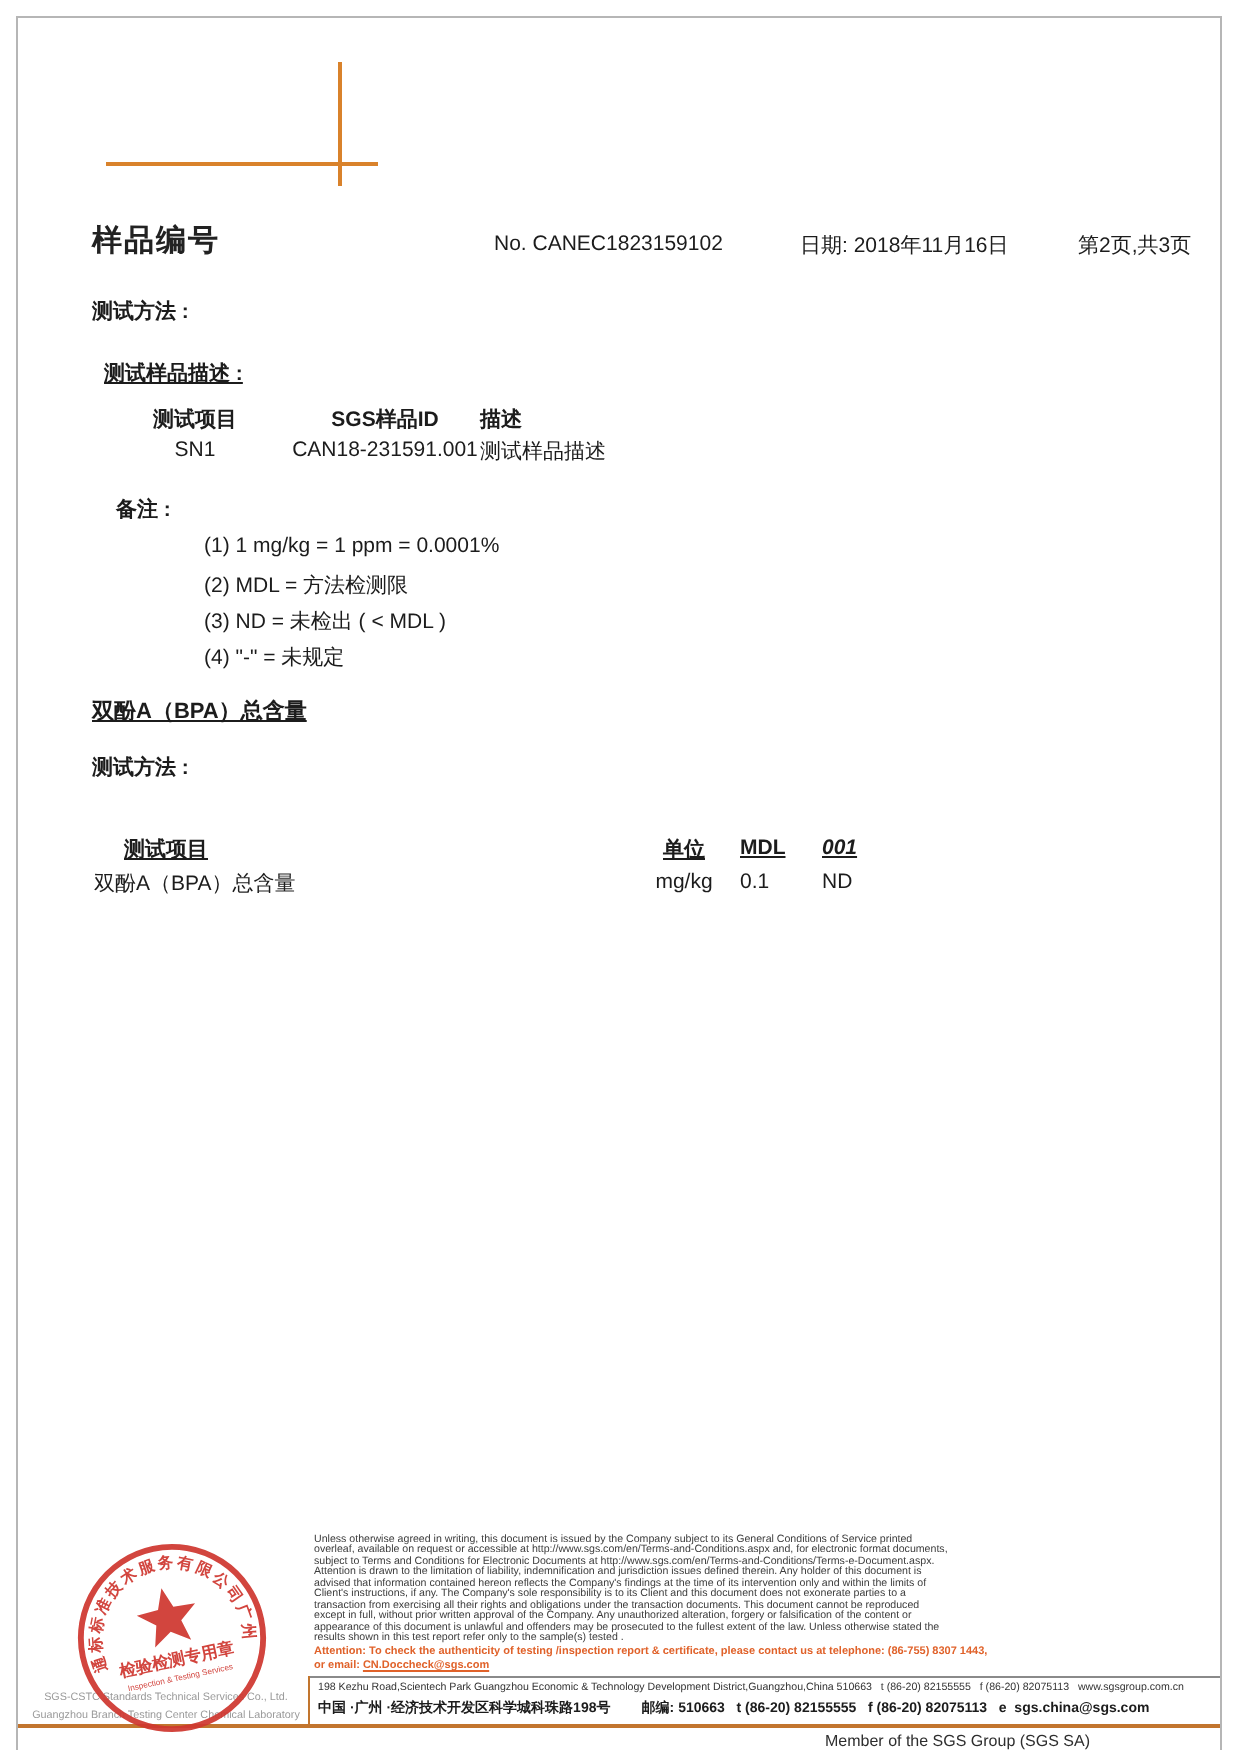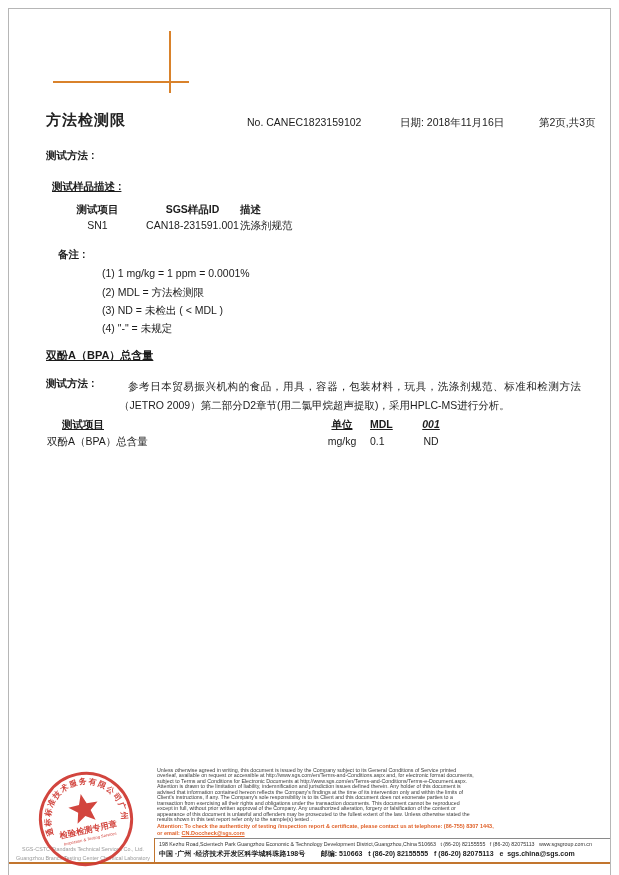--- a/index.html
+++ b/index.html
@@ -41,21 +41,21 @@
   .notes-label{left:49px;top:239px;}
   .note{left:93px;}
   .note-0{top:258px;} .note-1{top:277px;} .note-2{top:295px;} .note-3{top:313px;}
   .bpa-heading{left:37px;top:339px;font-size:11px;}
   .method-label{left:37px;top:368px;}
   .method-text{left:110px;top:368px;width:462px;line-height:18.5px;text-indent:9px;text-align:justify;}
   .rt-c1h{left:53px;}
   .rt-c1{left:38px;}
   .rt-c2{left:308px;width:50px;text-align:center;}
   .rt-c3{left:361px;width:40px;text-align:left;}
-  .rt-c4{left:402px;width:40px;text-align:center;}
+  .rt-c4{left:402px;width:40px;text-align:left;}
   .rt-h{top:409px;}
   .rt-r{top:426px;}
   .italic{font-style:italic;}
   
   .disclaimer{left:148px;top:759px;width:458px;font-size:5.3px;line-height:5.45px;color:#3c3c3c;}
   .attention{left:148px;top:814px;font-size:5.5px;line-height:7.4px;font-weight:bold;color:#e0622a;}
   .email-link{text-decoration:underline;}
   .addr-top-line{left:146px;top:829px;width:456px;height:1px;background:#8a8a8a;}
   .addr-en{left:150px;top:832px;font-size:5.3px;color:#333;white-space:pre;}
   .addr-cn{left:150px;top:840px;font-size:7px;font-weight:bold;color:#1c1c1c;white-space:pre;}
@@ -66,44 +66,43 @@
   .stamp{left:28px;top:761px;width:98px;height:98px;transform:rotate(-12deg);opacity:0.93;}
 </style>
 </head>
 <body>
 
 <div class="page">
 
   <div class="abs logo-hline"></div>
   <div class="abs logo-vline"></div>
 
-  <div class="abs report-title">方法检测限</div>
+  <div class="abs report-title">样品编号</div>
   <div class="abs hinfo report-no">No. CANEC1823159102</div>
   <div class="abs hinfo report-date">日期: 2018年11月16日</div>
   <div class="abs hinfo page-info">第2页,共3页</div>
 
   <div class="abs b bold test-results-label">测试方法 :</div>
   <div class="abs b bold ul sample-desc">测试样品描述 :</div>
 
   <div class="abs b bold st-c1 st-h">测试项目</div>
   <div class="abs b bold st-c2 st-h">SGS样品ID</div>
   <div class="abs b bold st-c3 st-h">描述</div>
   <div class="abs b st-c1 st-r">SN1</div>
   <div class="abs b st-c2 st-r">CAN18-231591.001</div>
-  <div class="abs b st-c3 st-r">洗涤剂规范</div>
+  <div class="abs b st-c3 st-r">测试样品描述</div>
 
   <div class="abs b bold notes-label">备注 :</div>
   <div class="abs b note note-0">(1) 1 mg/kg = 1 ppm = 0.0001%</div>
   <div class="abs b note note-1">(2) MDL = 方法检测限</div>
   <div class="abs b note note-2">(3) ND = 未检出 ( &lt; MDL )</div>
   <div class="abs b note note-3">(4) "-" = 未规定</div>
 
   <div class="abs b bold ul bpa-heading">双酚A（BPA）总含量</div>
   <div class="abs b bold method-label">测试方法 :</div>
-  <div class="abs b method-text">参考日本贸易振兴机构的食品，用具，容器，包装材料，玩具，洗涤剂规范、标准和检测方法（JETRO 2009）第二部分D2章节(用二氯甲烷超声提取)，采用HPLC-MS进行分析。</div>
 
   <div class="abs b bold ul rt-c1h rt-h">测试项目</div>
   <div class="abs b bold ul rt-c2 rt-h">单位</div>
   <div class="abs b bold ul rt-c3 rt-h">MDL</div>
   <div class="abs b bold ul italic rt-c4 rt-h">001</div>
   <div class="abs b rt-c1 rt-r">双酚A（BPA）总含量</div>
   <div class="abs b rt-c2 rt-r">mg/kg</div>
   <div class="abs b rt-c3 rt-r">0.1</div>
   <div class="abs b rt-c4 rt-r">ND</div>
 
@@ -122,20 +121,21 @@
   <div class="abs attention">
     <div>Attention: To check the authenticity of testing /inspection report &amp; certificate, please contact us at telephone: (86-755) 8307 1443,</div>
     <div><span>or email: </span><span class="email-link">CN.Doccheck@sgs.com</span></div>
   </div>
 
   <div class="abs addr-top-line"></div>
   <div class="abs v-divider"></div>
   <div class="abs addr-en">198 Kezhu Road,Scientech Park Guangzhou Economic &amp; Technology Development District,Guangzhou,China 510663   t (86-20) 82155555   f (86-20) 82075113   www.sgsgroup.com.cn</div>
   <div class="abs addr-cn">中国 ·广州 ·经济技术开发区科学城科珠路198号        邮编: 510663   t (86-20) 82155555   f (86-20) 82075113   e  sgs.china@sgs.com</div>
   <div class="abs bottom-rule"></div>
+  <div class="abs member">Member of the SGS Group (SGS SA)</div>
 
   <div class="abs left-co">
     <div>SGS-CSTC Standards Technical Services Co., Ltd.</div>
     <div>Guangzhou Branch Testing Center Chemical Laboratory</div>
   </div>
 
   <svg class="abs stamp" viewBox="0 0 100 100">
     <circle cx="50" cy="50" r="46.5" fill="none" stroke="#cf3730" stroke-width="3"></circle>
     <polygon points="50,24 54,34.5 65.2,35.1 56.5,42.1 59.4,52.9 50,46.8 40.6,52.9 43.5,42.1 34.8,35.1 46,34.5" fill="#cf3730"></polygon>
     <defs>

